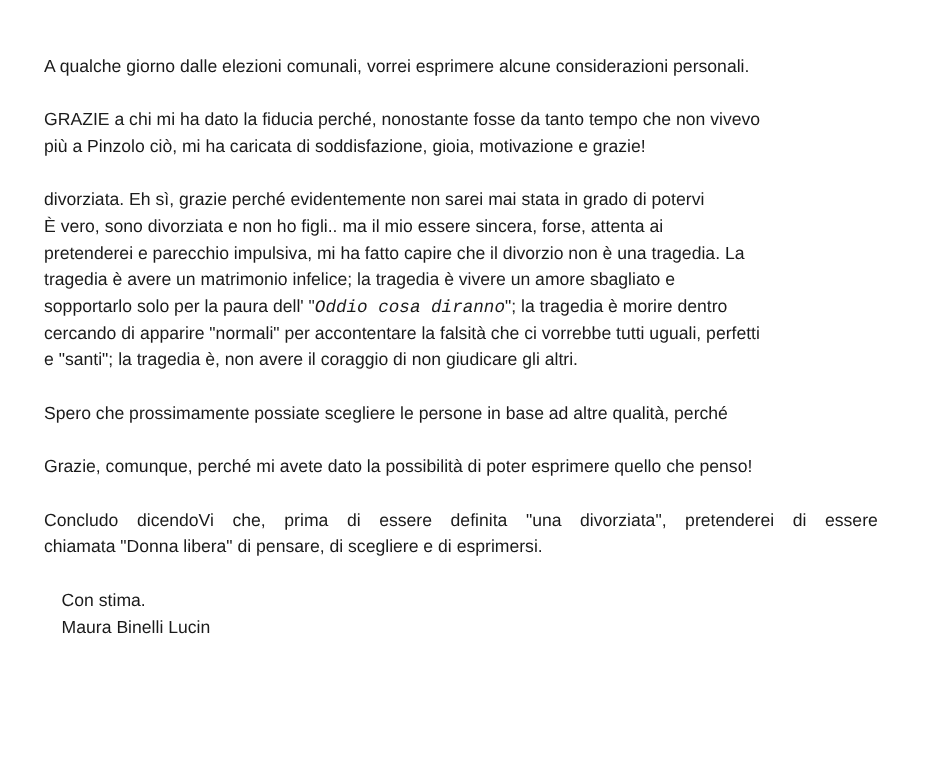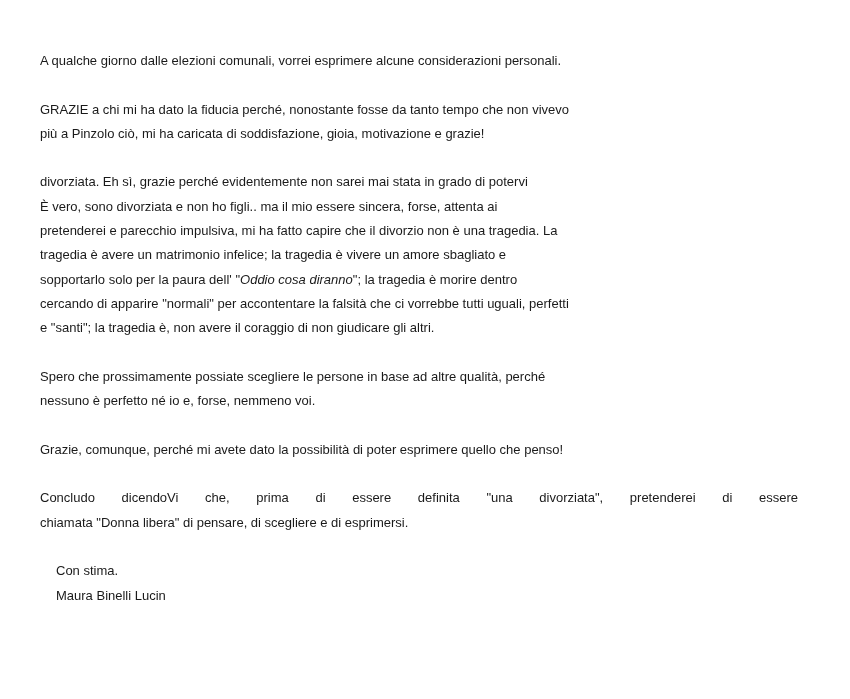--- a/index.html
+++ b/index.html
@@ -12,40 +12,40 @@
       height: 699px;
       overflow: hidden;
       position: relative;
     }
     .doc {
       position: absolute;
       left: 40px;
       top: 49px;
       width: 760px;
       font-family: "Liberation Sans", sans-serif;
-      font-size: 13px;
+      font-size: 16px;
       line-height: 24.3px;
       color: #1a1a1a;
     }
     .para {
       margin: 0 0 24.3px 0;
     }
     .line {
       display: block;
       white-space: nowrap;
     }
     .justify-line {
       display: block;
       text-align: justify;
       text-align-last: justify;
       width: 758px;
       white-space: normal;
     }
     b { font-weight: normal; }
-    i { font-style: italic; }
+    i { font-style: italic; font-family: Liberation Mono, monospace; }
     .sig { margin: 16px; }
   </style>
 </head>
 <body>
 
 <div class="doc">
 
   <p class="para">
     <span class="line">A qualche giorno dalle elezioni comunali, vorrei esprimere alcune considerazioni personali.</span>
   </p>
@@ -60,21 +60,20 @@
     <span class="line">È vero, sono divorziata e non ho figli.. ma il mio essere sincera, forse, attenta ai</span>
     <span class="line">pretenderei e parecchio impulsiva, mi ha fatto capire che il divorzio non è una tragedia. La</span>
     <span class="line">tragedia è avere un matrimonio infelice; la tragedia è vivere un amore sbagliato e</span>
     <span class="line"><span>sopportarlo solo per la paura dell' "</span><i>Oddio cosa diranno</i><span>"; la tragedia è morire dentro</span></span>
     <span class="line">cercando di apparire "normali" per accontentare la falsità che ci vorrebbe tutti uguali, perfetti</span>
     <span class="line">e "santi"; la tragedia è, non avere il coraggio di non giudicare gli altri.</span>
   </p>
 
   <p class="para">
     <span class="line">Spero che prossimamente possiate scegliere le persone in base ad altre qualità, perché</span>
-    <span class="line">nessuno è perfetto né io e, forse, nemmeno voi.</span>
   </p>
 
   <p class="para">
     <span class="line">Grazie, comunque, perché mi avete dato la possibilità di poter esprimere quello che penso!</span>
   </p>
 
   <p class="para">
     <span class="justify-line">Concludo dicendoVi che, prima di essere definita "una divorziata", pretenderei di essere</span>
     <span class="line">chiamata "Donna libera" di pensare, di scegliere e di esprimersi.</span>
   </p>

